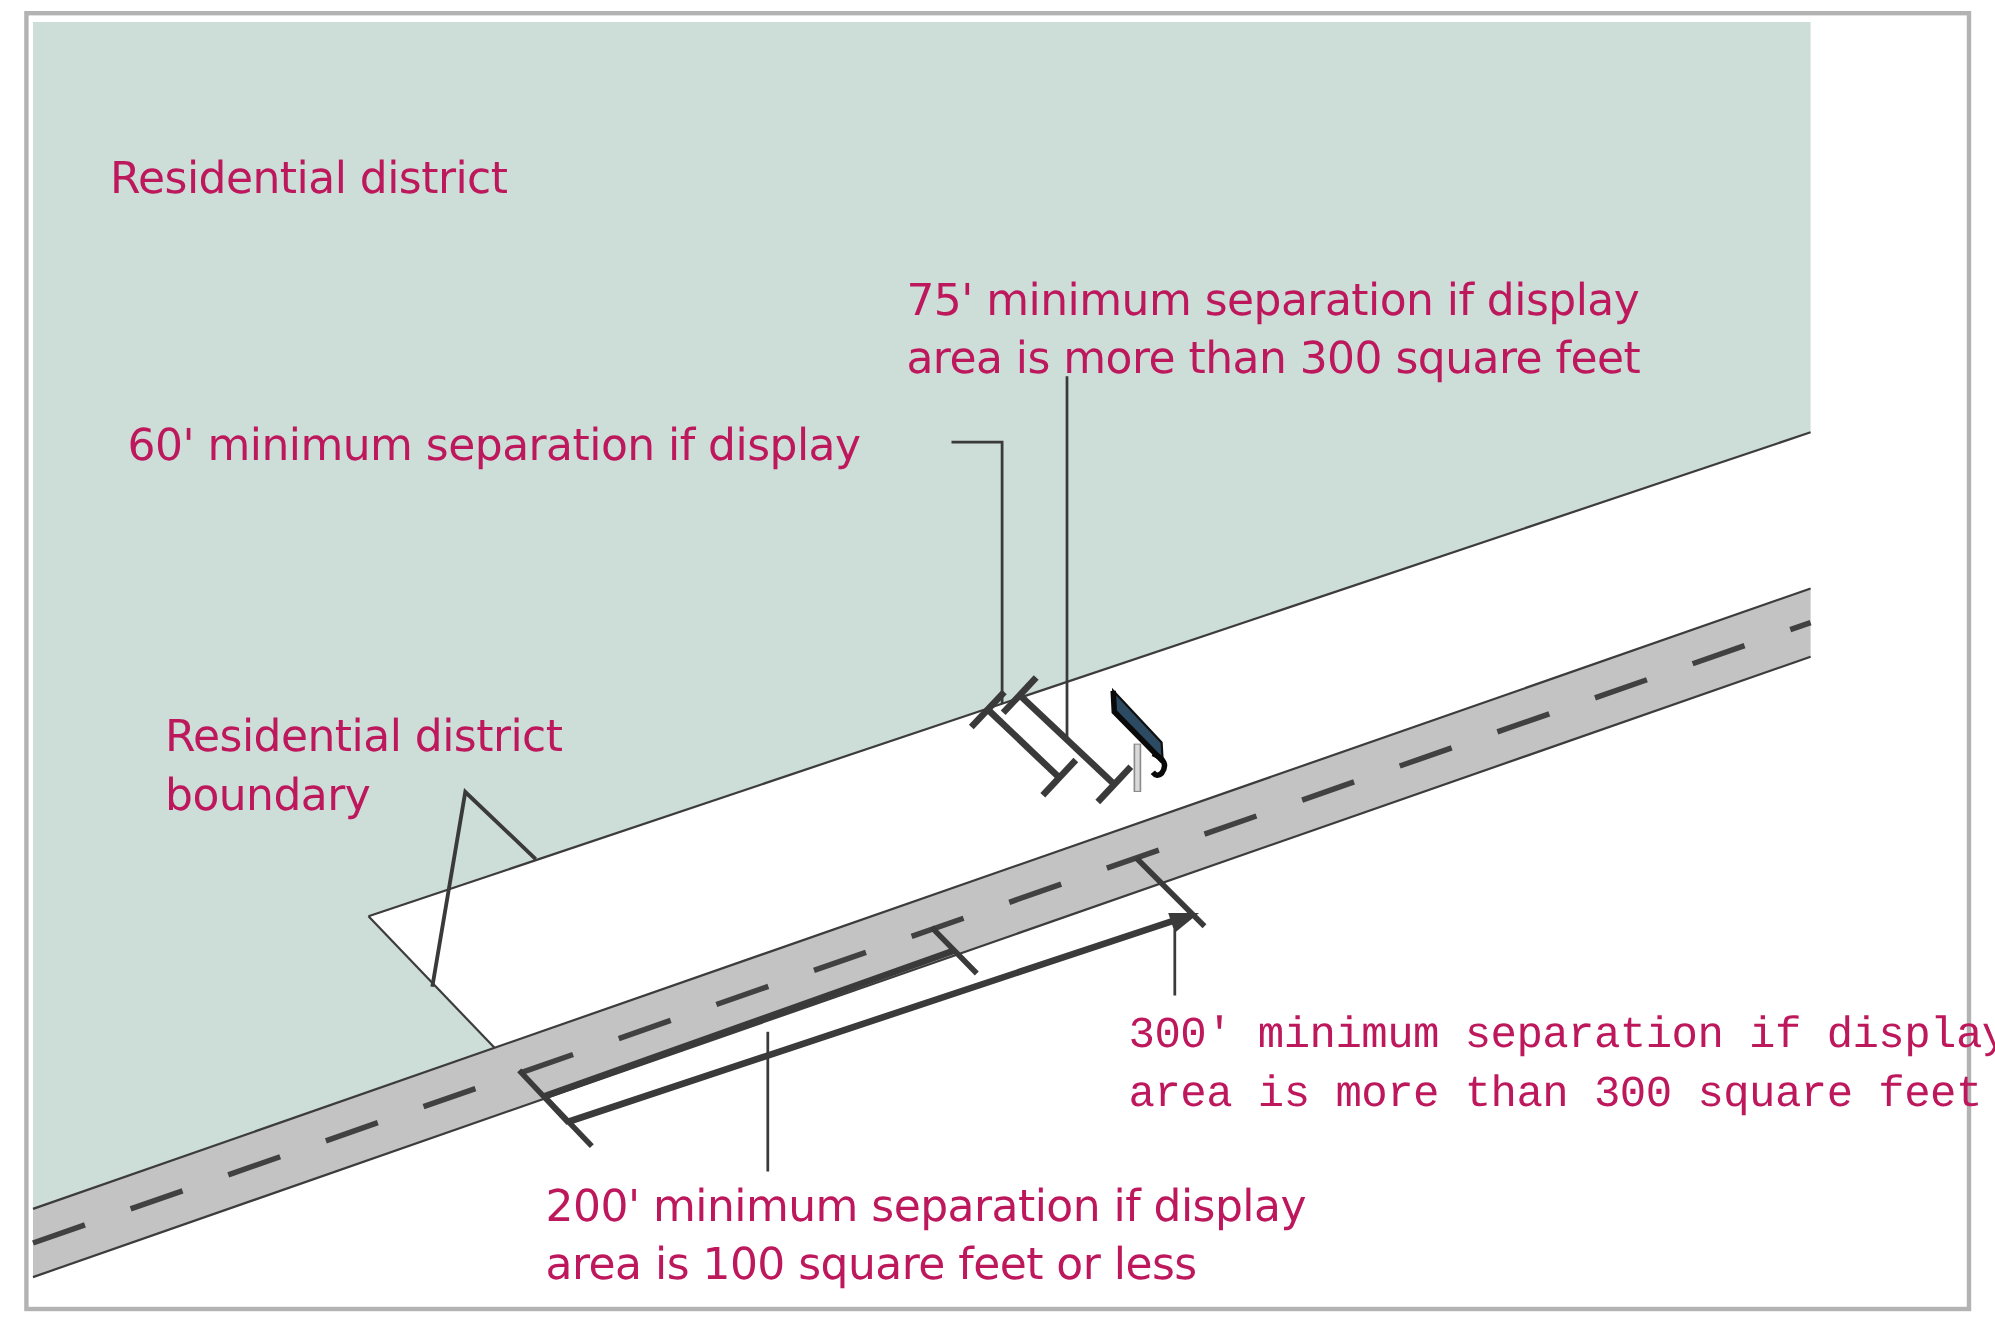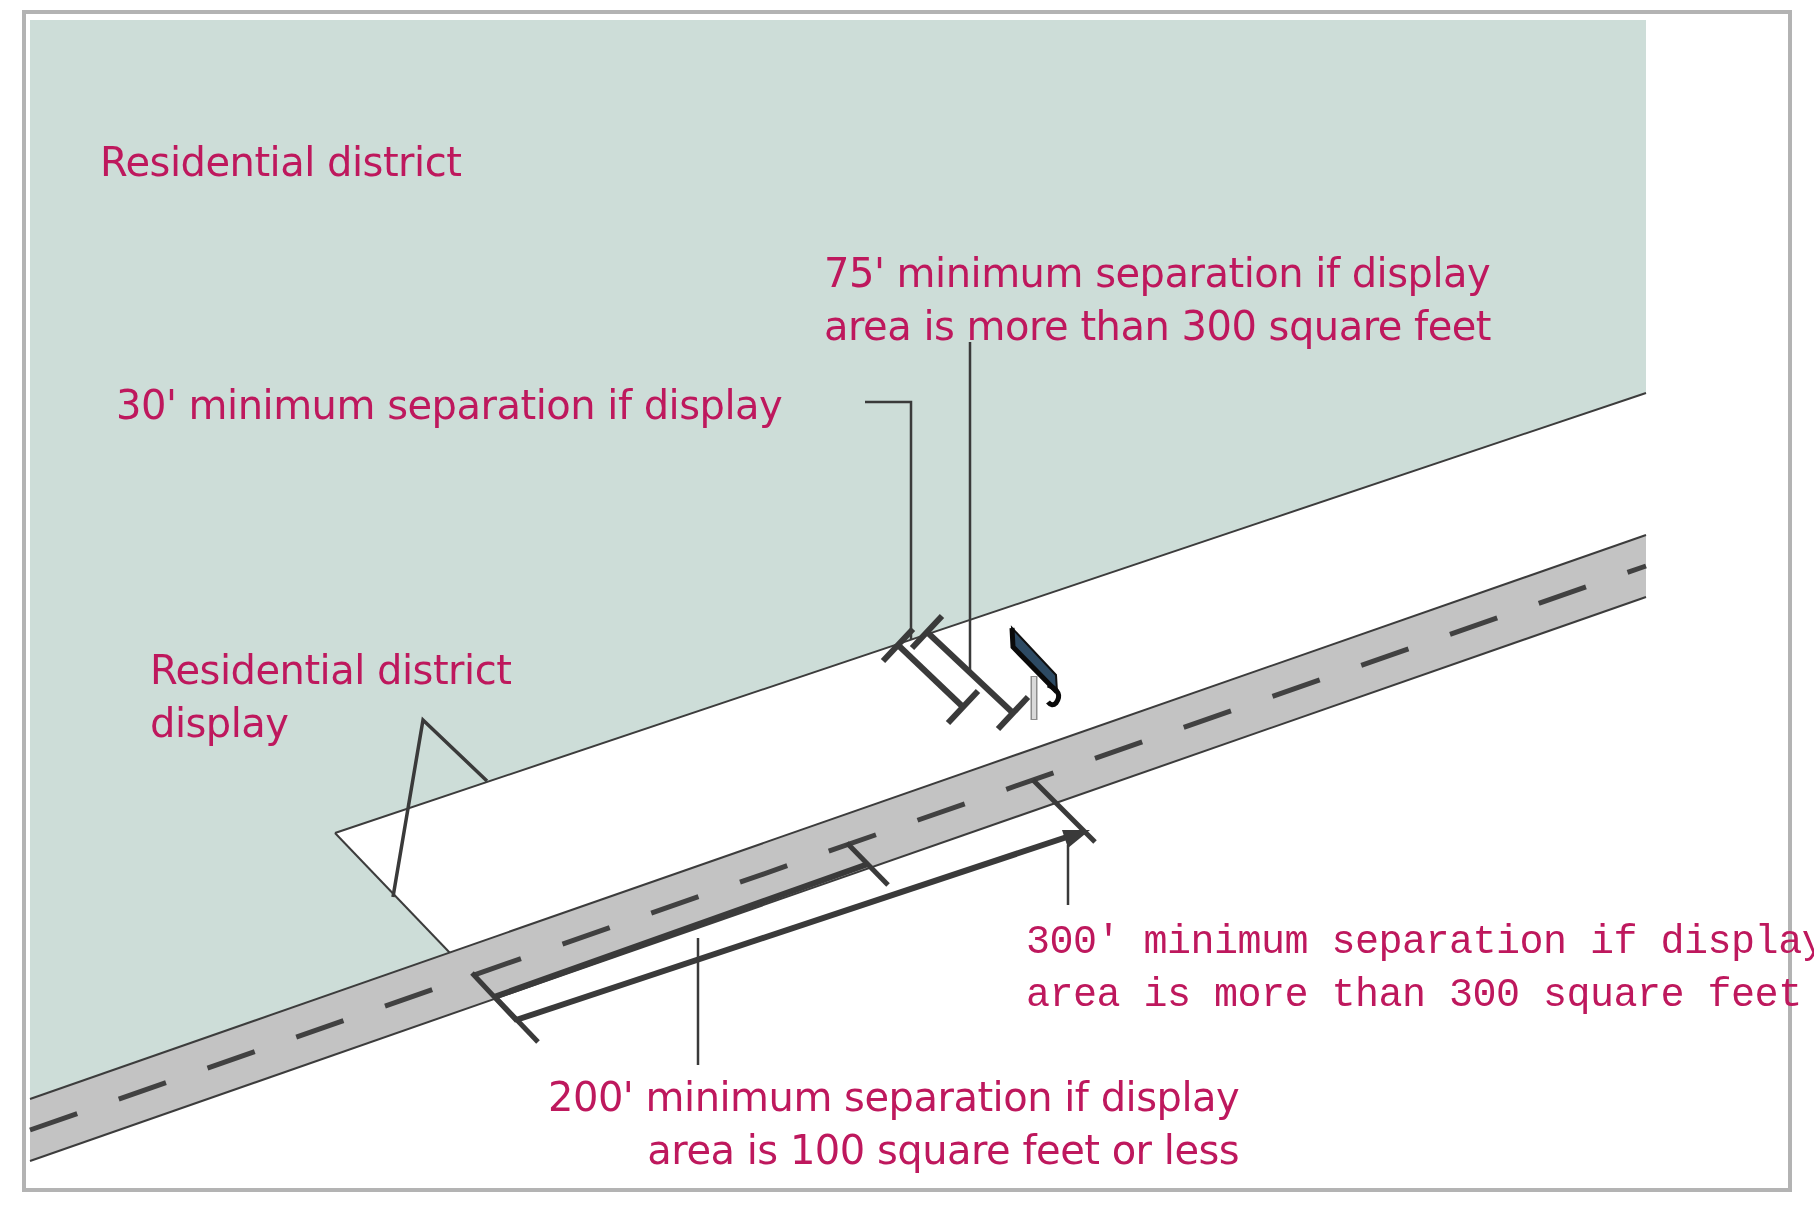--- a/index.html
+++ b/index.html
@@ -16,21 +16,21 @@
   .lbl{
     position:absolute;color:#be185d;font-size:40px;line-height:53px;
     letter-spacing:-0.5px;white-space:nowrap;
   }
   .lbl span{display:block;}
   .t-district{left:100px;top:136px;}
   .t-sep75{left:824px;top:226px;margin-top:21px;}
   .t-sep60{left:116px;top:379px;}
   .t-boundary{left:150px;top:644px;}
   .t-sep300{left:1026px;top:916px;font-family:Liberation Mono, monospace;}
-  .t-sep200{left:548px;top:1071px;text-align:right;}
+  .t-sep200{left:496px;top:1071px;}
 </style>
 </head>
 <body>
 
 <div class="stage">
 
   <svg class="art" viewBox="0 0 1814 1206">
 
     <polygon points="30,20 1646,20 1646,393 335,833 450,953 30,1099" fill="#cdddd8" stroke="none"></polygon>
 
@@ -88,26 +88,26 @@
   <div class="lbl t-district">
     <span>Residential district</span>
   </div>
 
   <div class="lbl t-sep75">
     <span>75' minimum separation if display</span>
     <span>area is more than 300 square feet</span>
   </div>
 
   <div class="lbl t-sep60">
-    <span>30' minimum separation if display</span>
+    <span>60' minimum separation if display</span>
   </div>
 
   <div class="lbl t-boundary">
     <span>Residential district</span>
-    <span>display</span>
+    <span>boundary</span>
   </div>
 
   <div class="lbl t-sep300">
     <span>300' minimum separation if display</span>
     <span>area is more than 300 square feet</span>
   </div>
 
   <div class="lbl t-sep200">
     <span>200' minimum separation if display</span>
     <span>area is 100 square feet or less</span>

